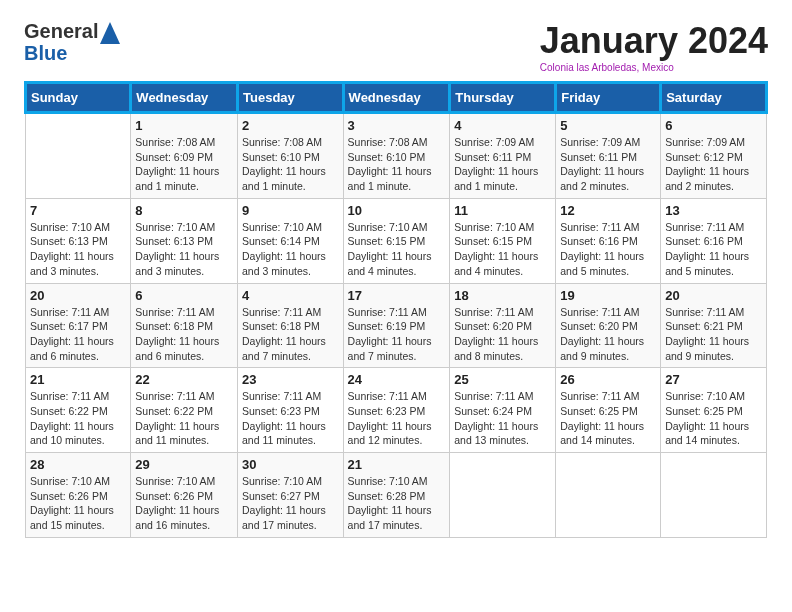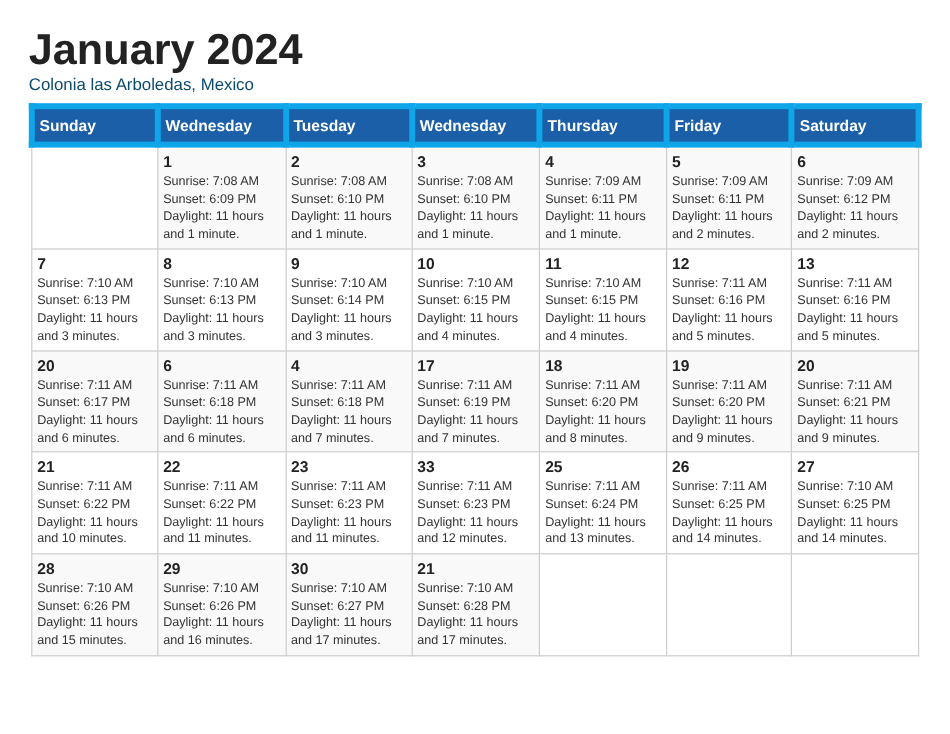--- a/index.html
+++ b/index.html
@@ -31,36 +31,36 @@
     .logo-blue { color: #1a5fa8; }
     .title-area {
       text-align: left;
     }
     .month-title {
       font-size: 36px;
       font-weight: bold;
       color: #222;
     }
     .location {
-      font-size: 14px;
-      color: #0c4a6e;
+      font-size: 10px;
+      color: #a21caf;
     }
     .calendar {
       width: 100%;
       border-collapse: collapse;
       font-size: 11px;
     }
     .calendar thead th {
       background: #1a5fa8;
       color: #fff;
       padding: 6px 4px;
       text-align: left;
       font-size: 13px;
       font-weight: bold;
-      border: 5px solid #0ea5e9;
+      border: 3px solid #0ea5e9;
     }
     .calendar tbody td {
       vertical-align: top;
       border: 1px solid #ccc;
       padding: 4px;
       width: 108px;
       min-height: 80px;
       background: #fff;
     }
     .calendar tbody tr:nth-child(odd) td {
@@ -79,20 +79,33 @@
       line-height: 1.4;
     }
     .empty-cell {
       background: #fff !important;
     }
   </style>
 </head>
 <body>
 
 <div class="header">
+  <div class="logo">
+    <div style="display:flex;align-items:flex-start;">
+      <div class="logo-text">
+        <span class="logo-general">General</span>
+        <span class="logo-blue">Blue</span>
+      </div>
+      <div style="position:relative;margin-left:2px;margin-top:2px;">
+        <svg width="20" height="22" viewBox="0 0 20 22">
+          <polygon points="10,0 20,22 0,22" fill="#1a5fa8"></polygon>
+        </svg>
+      </div>
+    </div>
+  </div>
   <div class="title-area">
     <div class="month-title">January 2024</div>
     <div class="location">Colonia las Arboledas, Mexico</div>
   </div>
 </div>
 
 <table class="calendar">
   <thead>
     <tr>
     <th>Sunday</th>
@@ -268,21 +281,21 @@
 and 11 minutes.</div>
         </td>
         <td>
           <span class="cell-day">23</span>
           <div class="cell-info" style="white-space: pre-line;">Sunrise: 7:11 AM
 Sunset: 6:23 PM
 Daylight: 11 hours
 and 11 minutes.</div>
         </td>
         <td>
-          <span class="cell-day">33</span>
+          <span class="cell-day">24</span>
           <div class="cell-info" style="white-space: pre-line;">Sunrise: 7:11 AM
 Sunset: 6:23 PM
 Daylight: 11 hours
 and 12 minutes.</div>
         </td>
         <td>
           <span class="cell-day">25</span>
           <div class="cell-info" style="white-space: pre-line;">Sunrise: 7:11 AM
 Sunset: 6:24 PM
 Daylight: 11 hours

